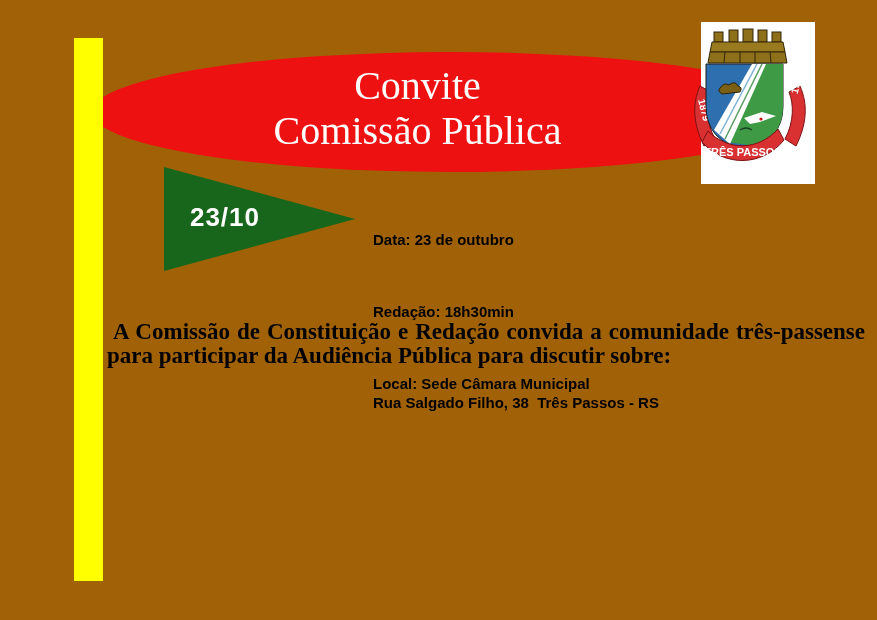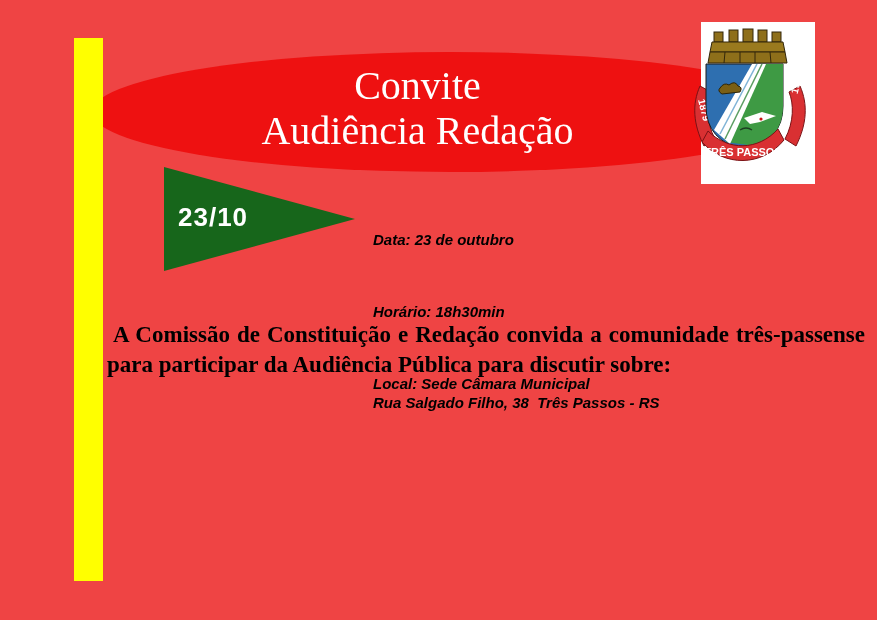--- a/index.html
+++ b/index.html
@@ -1,19 +1,19 @@
 <!DOCTYPE html>
 <html><head>
 <meta charset="utf-8">
 <style>
   * { margin:0; padding:0; box-sizing:border-box; }
   html,body { background:#fff; }
   #page {
     position:relative; width:877px; height:620px;
-    background:#ef4444; overflow:hidden;
+    background:#a16207; overflow:hidden;
     font-family:"Liberation Serif", serif;
   }
   
   #yellow-bar {
     position:absolute; left:74px; top:38px; width:29px; height:543px;
     background:#ffff00; z-index:6;
   }
   
   #title-ellipse {
     position:absolute; left:92px; top:52px; width:716px; height:120px;
@@ -32,56 +32,56 @@
     background:#ffffff; z-index:4;
   }
   #crest-svg { position:absolute; left:684px; top:26px; z-index:5; }
   
   #date-flag {
     position:absolute; left:164px; top:167px; width:191px; height:104px;
     background:#17661b; z-index:3;
     clip-path:polygon(0 0, 100% 50%, 0 100%);
   }
   #date-flag-label {
-    position:absolute; left:178px; top:202px; width:92px; z-index:4;
-    text-align:left; color:#ffffff;
+    position:absolute; left:168px; top:202px; width:92px; z-index:4;
+    text-align:right; color:#ffffff;
     font-family:"Liberation Sans", sans-serif;
     font-size:26px; font-weight:700; letter-spacing:1px;
   }
   
   #details {
     position:absolute; left:373px; top:192px; width:330px; z-index:3;
     font-family:"Liberation Sans", sans-serif;
     font-size:15px; font-weight:700; color:#000;
     line-height:19px; white-space:pre-wrap;
   }
-  #details p { margin:0 0 15px 0;font-style:italic; }
+  #details p { margin:0 0 15px 0; }
   #details p:last-child { margin-bottom:0; }
   
   #body-copy {
     position:absolute; left:107px; top:320px; width:758px; z-index:3;
     font-family:"Liberation Serif", serif;
-    font-size:23px; line-height:30px; color:#000;
+    font-size:23px; line-height:24px; color:#000;
     text-align:justify;
   }
   #body-copy .lead { font-weight:700; text-indent:6px; }
   #body-copy .para2 { margin-top:18px; }
   #body-copy p { margin:0; }
 </style>
 </head>
 <body>
 
 <div id="page">
 
   <div id="yellow-bar"></div>
 
   <div id="title-ellipse"></div>
   <div id="title-text">
     <span>Convite</span>
-    <span>Audiência Redação</span>
+    <span>Comissão Pública</span>
   </div>
 
   <div id="crest-box"></div>
   <svg id="crest-svg" width="132" height="152" viewBox="0 0 132 152">
 
     <g>
       <rect x="30" y="6" width="9" height="10" fill="#8e6f1a" stroke="#33270a"></rect>
       <rect x="45" y="4" width="9" height="12" fill="#8e6f1a" stroke="#33270a"></rect>
       <rect x="59" y="3" width="10" height="13" fill="#8e6f1a" stroke="#33270a"></rect>
       <rect x="74" y="4" width="9" height="12" fill="#8e6f1a" stroke="#33270a"></rect>
@@ -122,21 +122,21 @@
       <path d="M18,116 C40,141 78,141 100,114 L94,103 C74,125 44,125 24,105 Z" fill="#d93032" stroke="#7a1215"></path>
       <text x="59" y="130" text-anchor="middle" font-family="Liberation Sans, sans-serif" font-size="11" font-weight="bold" fill="#ffffff">TRÊS PASSOS</text>
     </g>
   </svg>
 
   <div id="date-flag"></div>
   <div id="date-flag-label">23/10</div>
 
   <div id="details">
     <p>Data: 23 de outubro</p>
-    <p>Horário: 18h30min</p>
+    <p>Redação: 18h30min</p>
     <p>Local: Sede Câmara Municipal
 Rua Salgado Filho, 38  Três Passos - RS</p>
   </div>
 
   <div id="body-copy">
     <p class="lead">A Comissão de Constituição e Redação convida a comunidade três-passense para participar da Audiência Pública para discutir sobre:</p>
   </div>
 
 </div>
 

